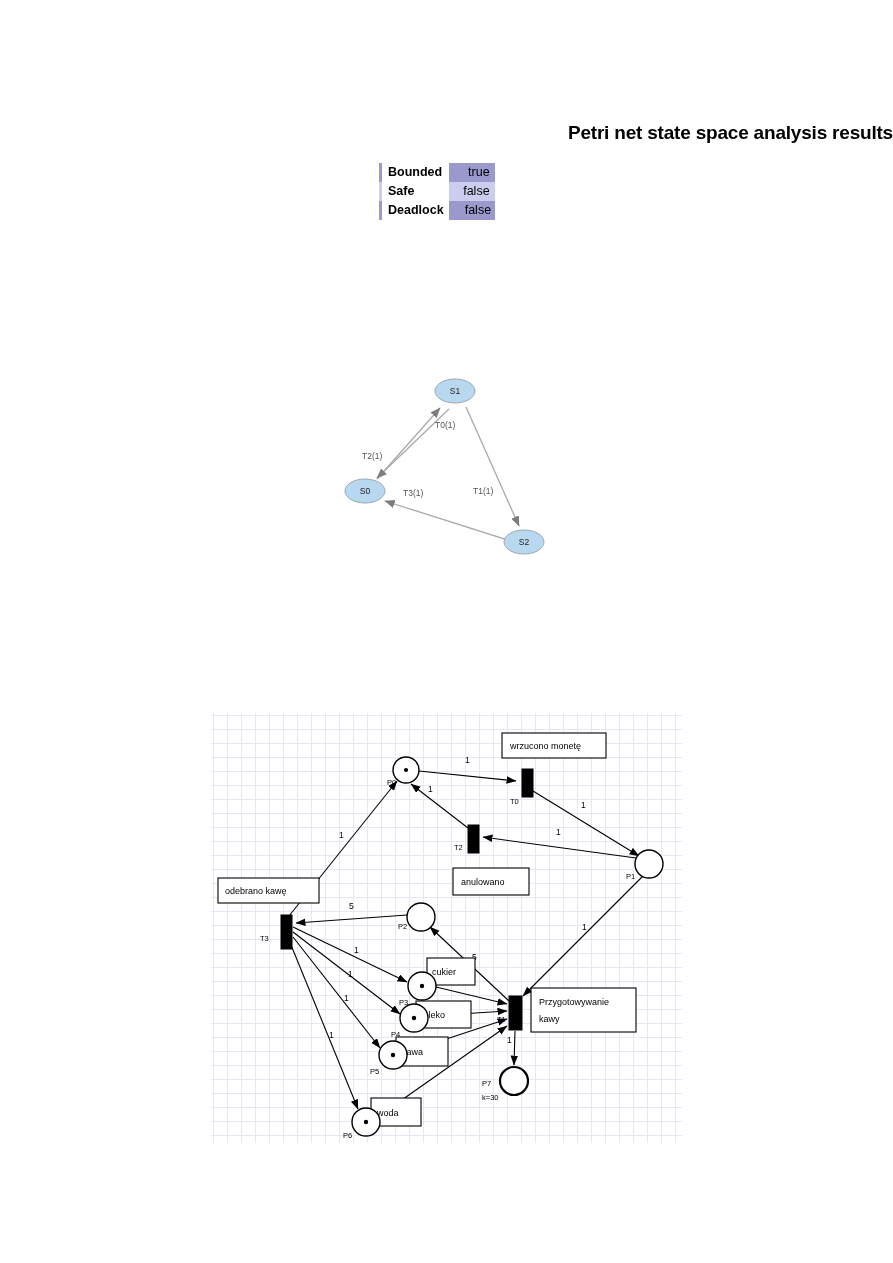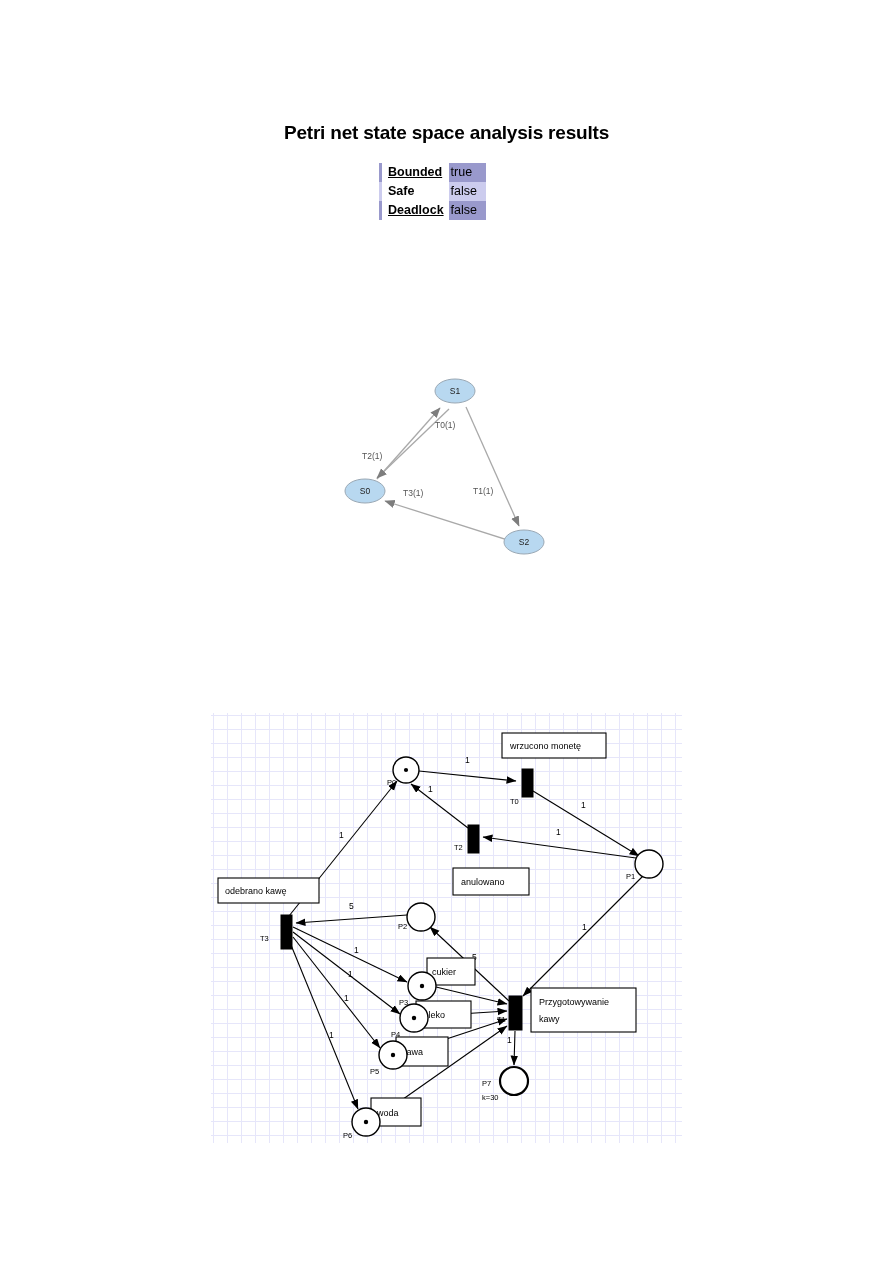--- a/index.html
+++ b/index.html
@@ -14,21 +14,21 @@
     font-family: "Liberation Sans", sans-serif;
     overflow: hidden;
   }
 
   
   #report-title {
     position: absolute;
     left: 0;
     top: 122px;
     width: 893px;
-    text-align: center;
+    text-align: right;
     font-family: "Liberation Sans", sans-serif;
     font-size: 19px;
     font-weight: bold;
     color: #000000;
     letter-spacing: -0.2px;
   }
 
   
   #results-table {
     position: absolute;
@@ -47,26 +47,27 @@
   #results-table td.prop {
     font-weight: bold;
     color: #000000;
     padding-left: 6px;
     padding-right: 5px;
     border-left-style: solid;
     border-left-width: 3px;
   }
   #results-table td.val {
     color: #000000;
-    padding-left: 2px;
+    padding-left: 11px;
     padding-right: 4px;
     font-weight: normal;
     min-width: 30px;
-  }
-  .row-a td.prop { border-left-color: #9999cc; text-decoration: underline; }
+    text-align: right;
+  }
+  .row-a td.prop { border-left-color: #9999cc; }
   .row-a td.val  { background: #9999cc; }
   .row-b td.prop { border-left-color: #ccccee; }
   .row-b td.val  { background: #ccccee; }
 
   
   #state-graph {
     position: absolute;
     left: 330px;
     top: 366px;
     width: 240px;

